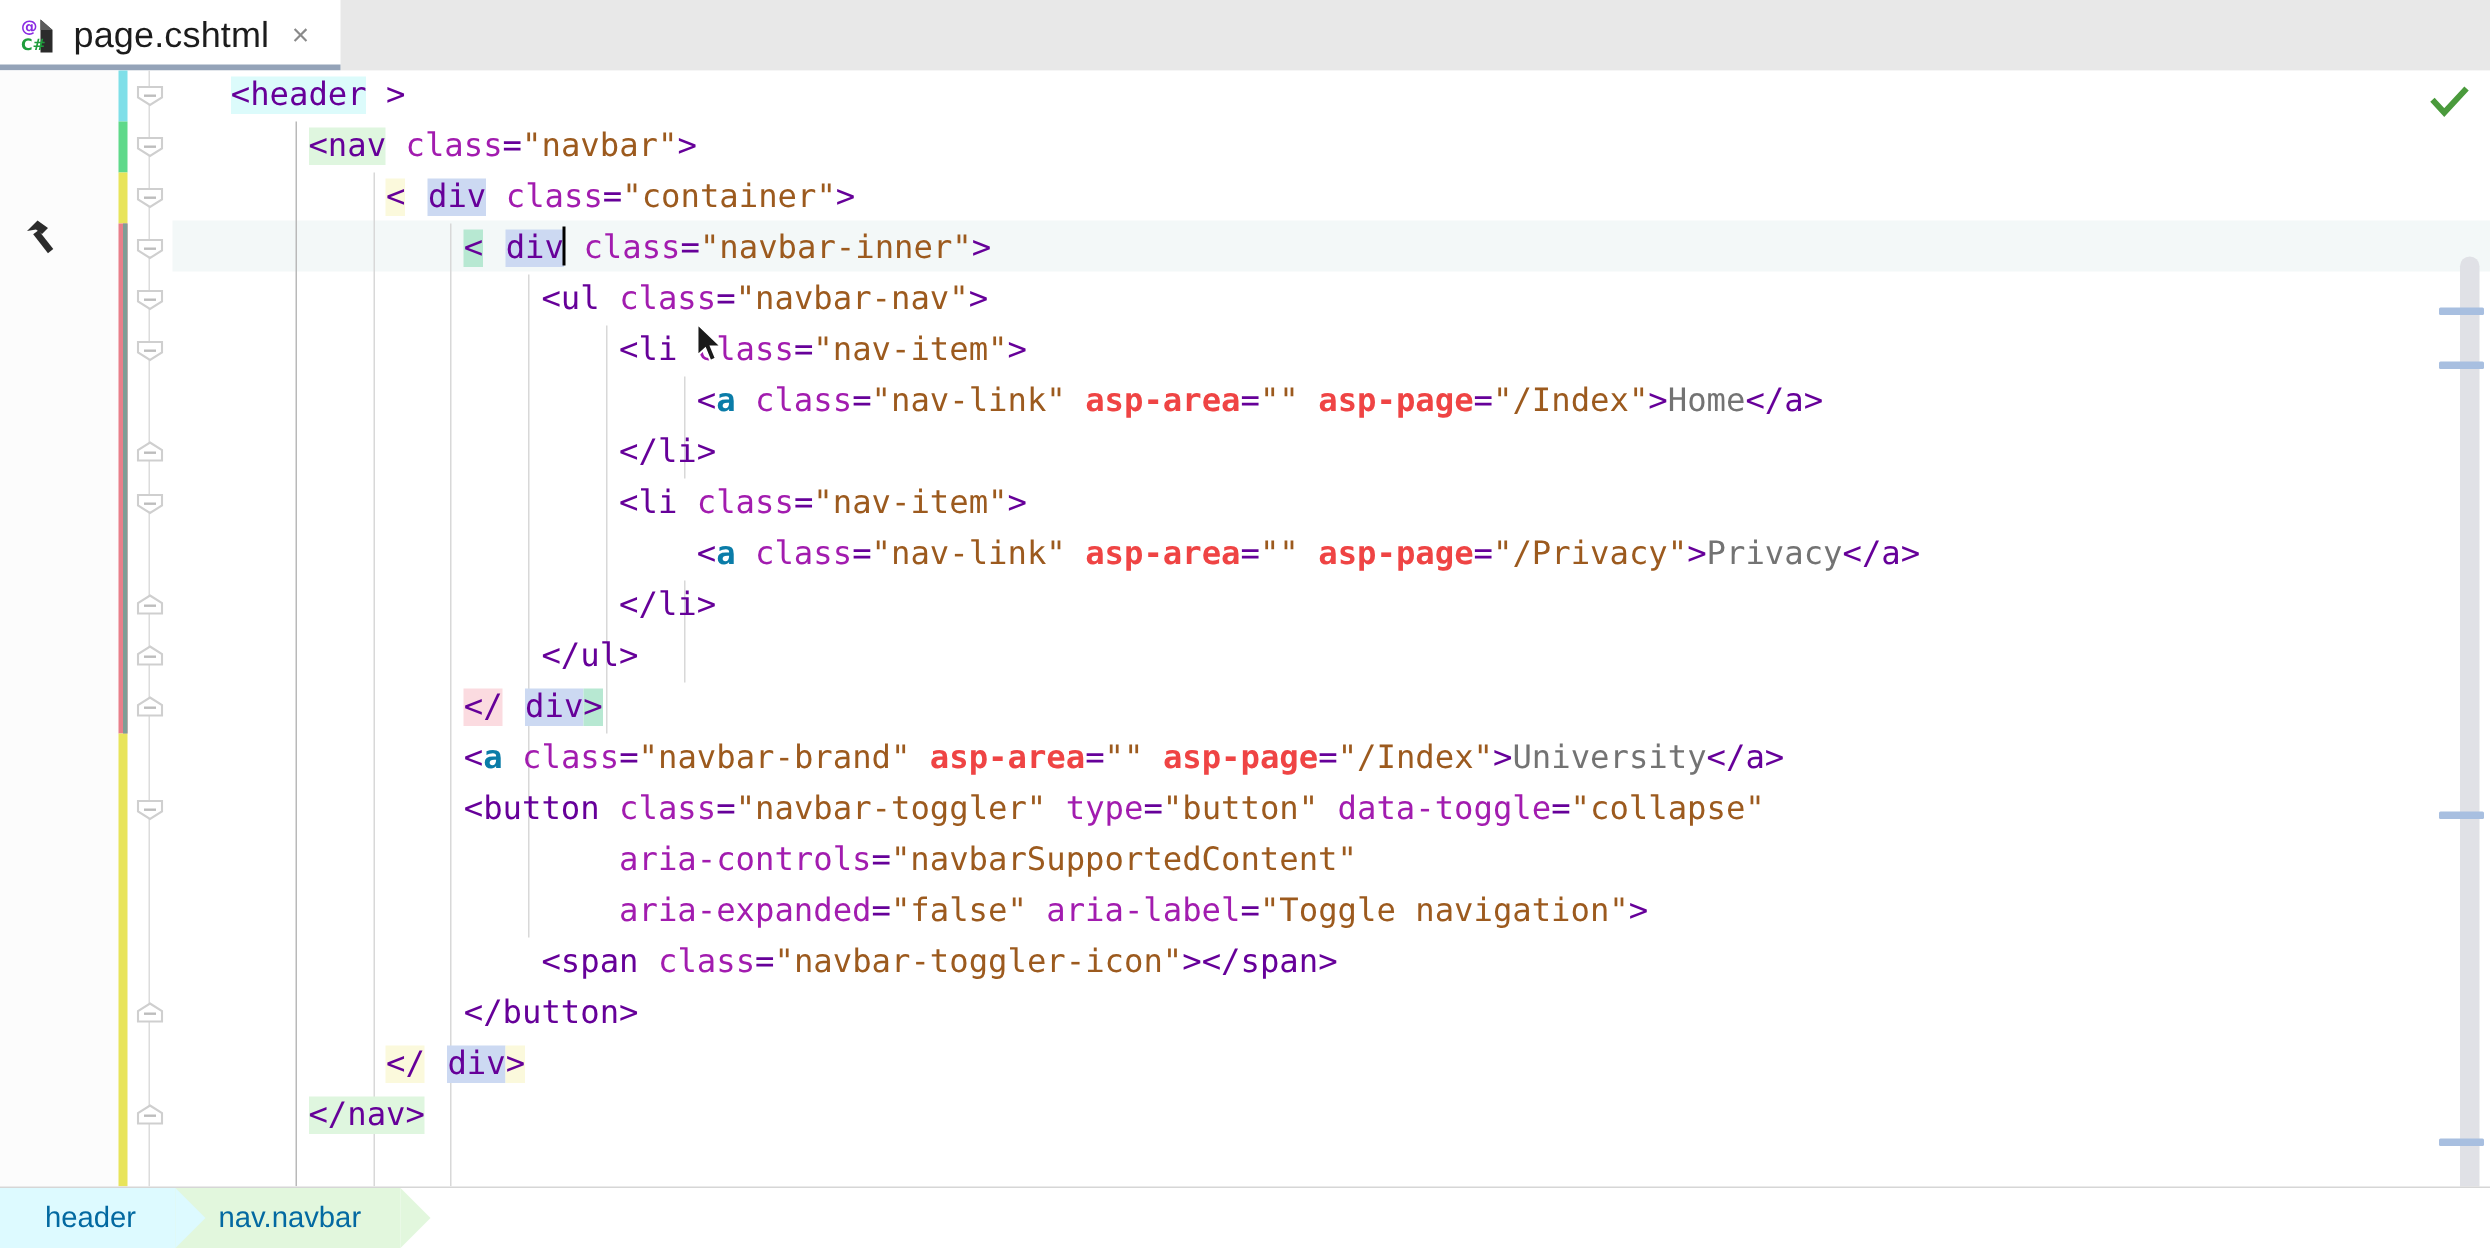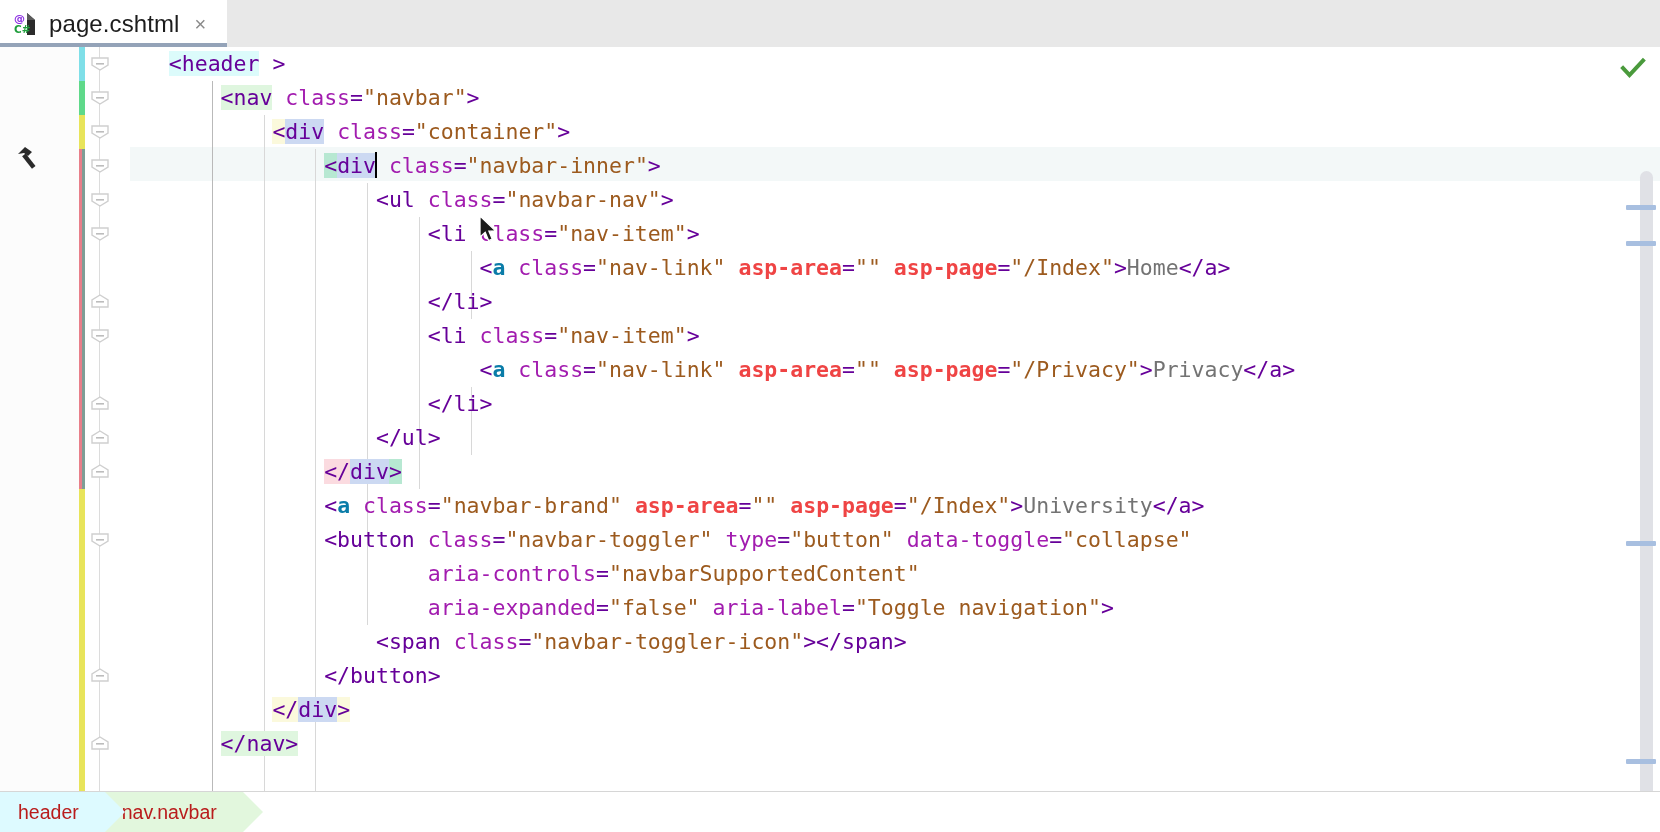--- a/index.html
+++ b/index.html
@@ -94,21 +94,21 @@
     width: 1px; height: 744px;
     background: #dcdcdc;
   }
   .fold-mark {
     position: absolute; left: 4px;
     width: 22px; height: 17px;
   }
 
   
   .code-surface {
-    position: absolute; left: 130px; top: 0;
+    position: absolute; left: 115px; top: 0;
     right: 0; height: 744px;
     overflow: hidden;
   }
   .current-line {
     position: absolute; left: -115px; top: 100px;
     width: 1660px; height: 34px;
     background: #f3f8f8;
   }
   .indent-guides { position: absolute; left: 0; top: 0; width:100%; height:744px; }
   .ig {
@@ -133,21 +133,21 @@
   .t-tagA  { color: #0a7ca8; font-weight: bold; } 
   .t-attr  { color: #a21caf; text-align: right; }              
   .t-attrB { color: #ef4444; font-weight: bold; } 
   .t-val   { color: #9c5a1e; }              
   .t-text  { color: #737373; }              
 
   
   .hl-cyan  { background: #dcfbfb; }
   .hl-green { background: #dff6df; }
   .hl-yel   { background: #fbf9dc; }
-  .hl-blue  { background: #ccd9f2; }
+  .hl-blue  { background: #ccd9f2; margin-left: 15px; }
   .hl-pink  { background: #fbdbe0; }
   .hl-mint  { background: #b7e8d2; }
 
   
   .caret {
     display: inline-block;
     width: 2px; height: 26px;
     background: #000;
     vertical-align: -5px;
     margin: 0 -1px;
@@ -185,23 +185,23 @@
   .breadcrumbs {
     position: absolute; left: 0; top: 791px;
     width: 1660px; height: 41px;
     background: #ffffff;
     border-top: 1px solid #d6d6d6;
     display: flex; align-items: stretch;
   }
   .crumb {
     position: relative;
     display: flex; align-items: center;
-    padding: 0 26px 0 18px;
+    padding: 0 26px 0 30px;
     font-size: 19.5px;
-    color: #b91c1c;
+    color: #0369a1;
     height: 41px;
     margin-right: -1px;
     white-space: nowrap;
   }
   .crumb::after {
     content: "";
     position: absolute;
     right: -20px; top: 0;
     width: 0; height: 0;
     border-top: 20.5px solid transparent;

